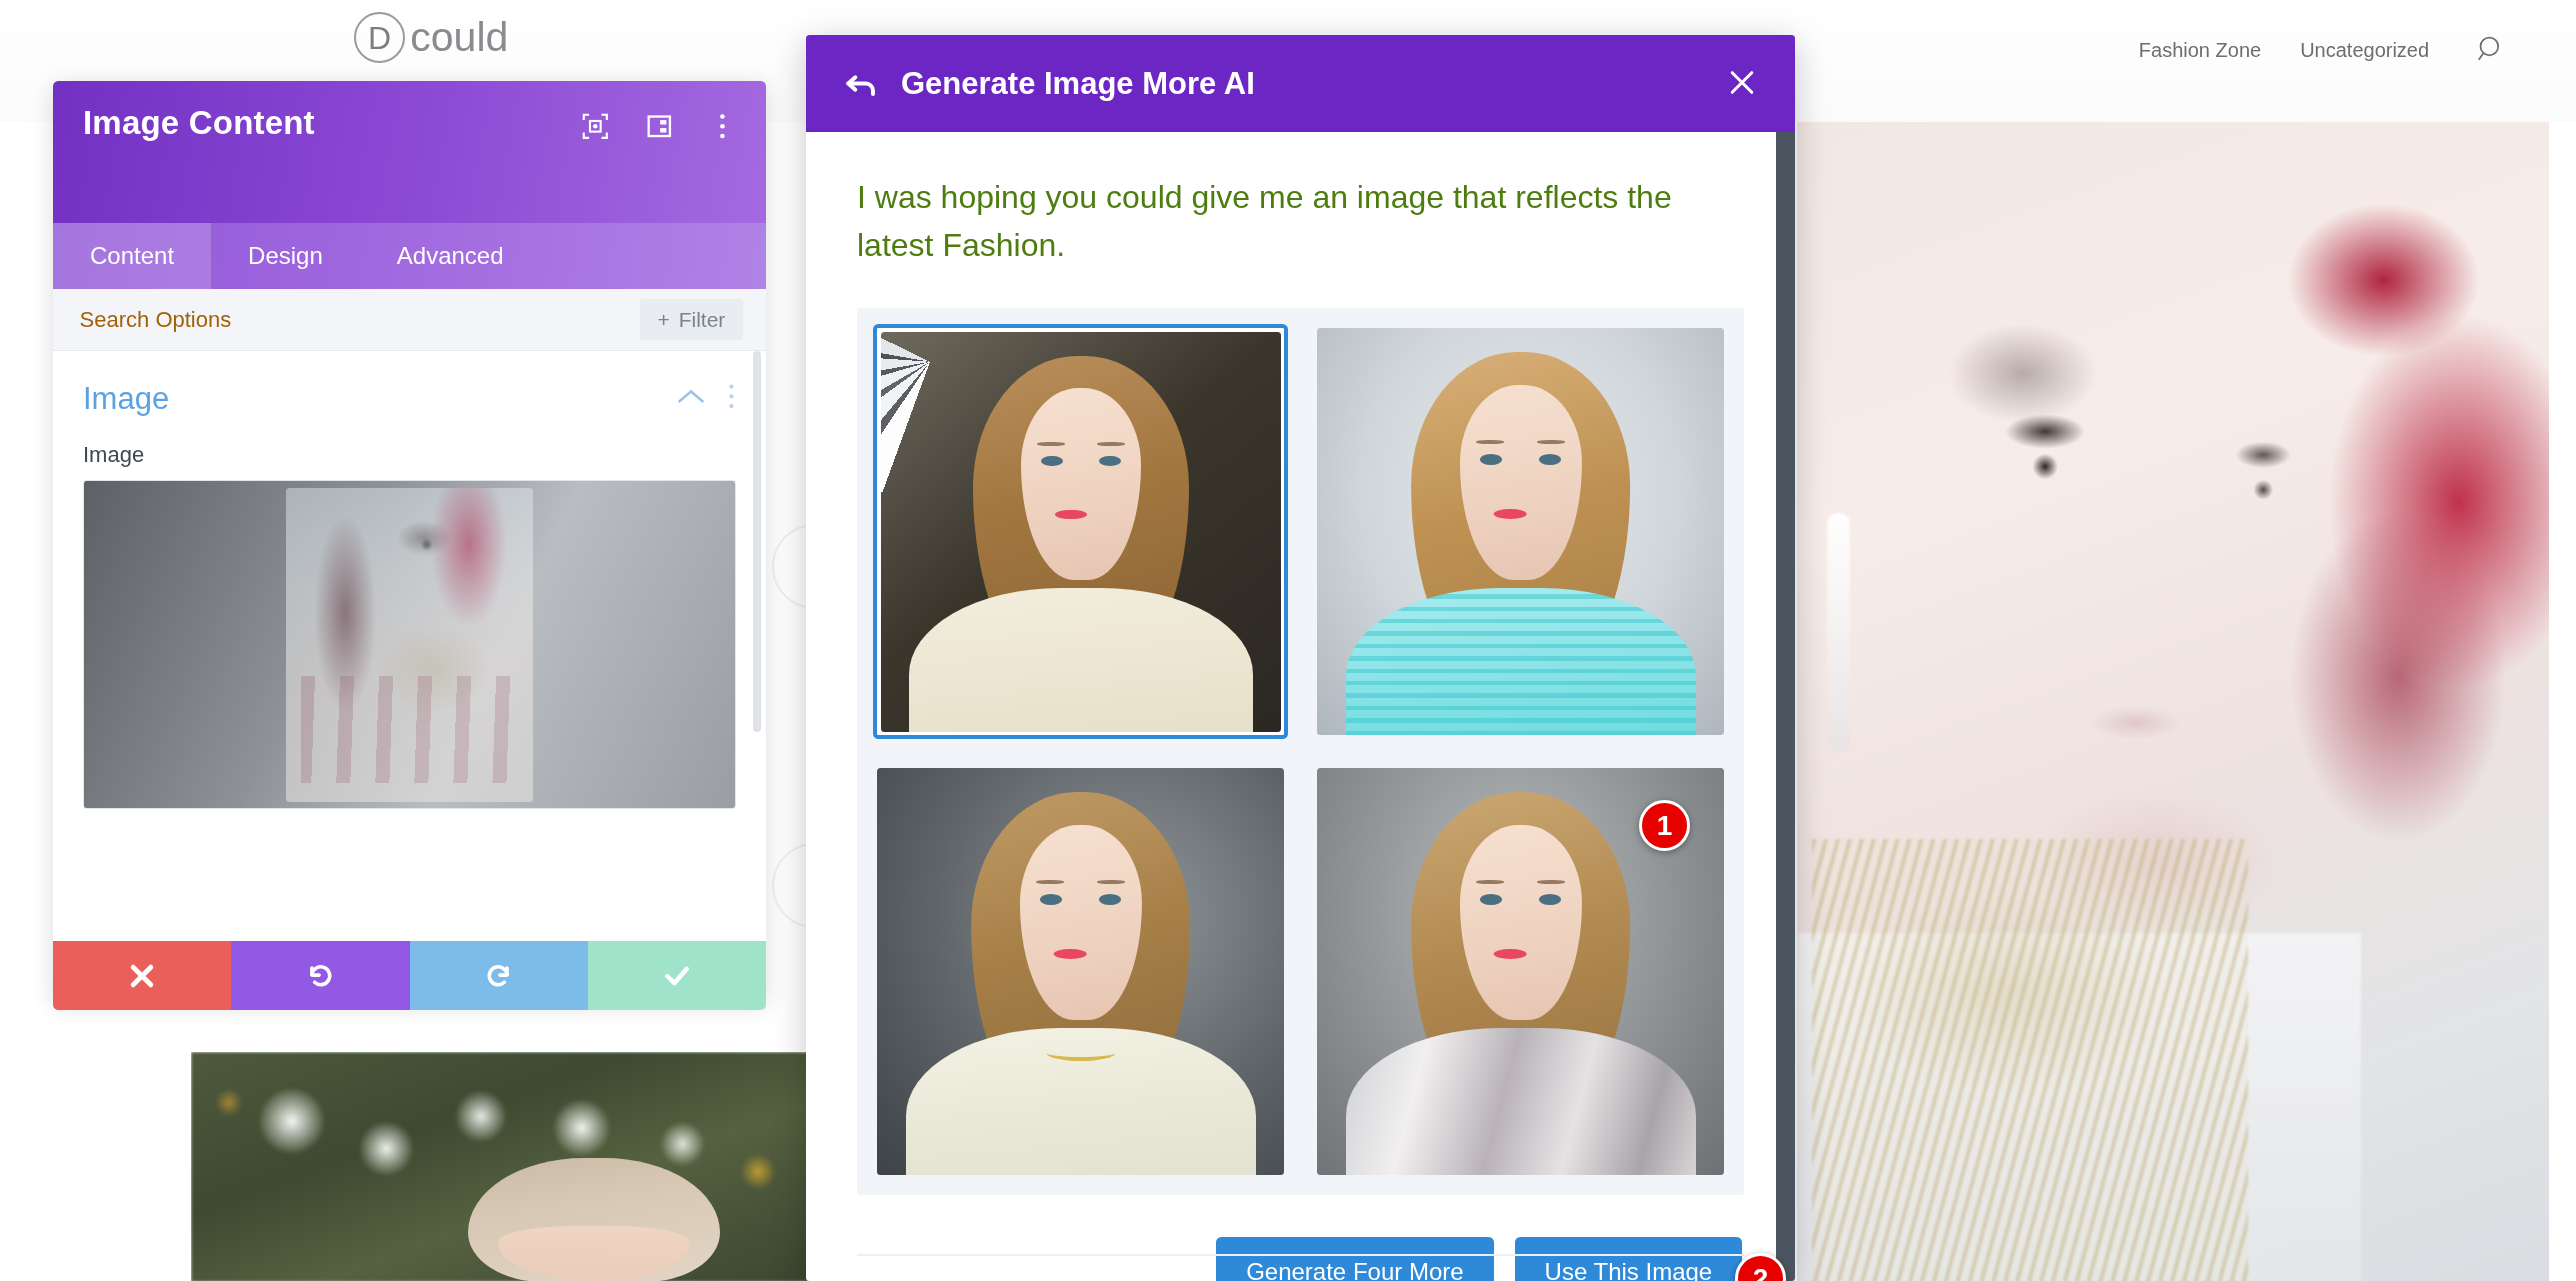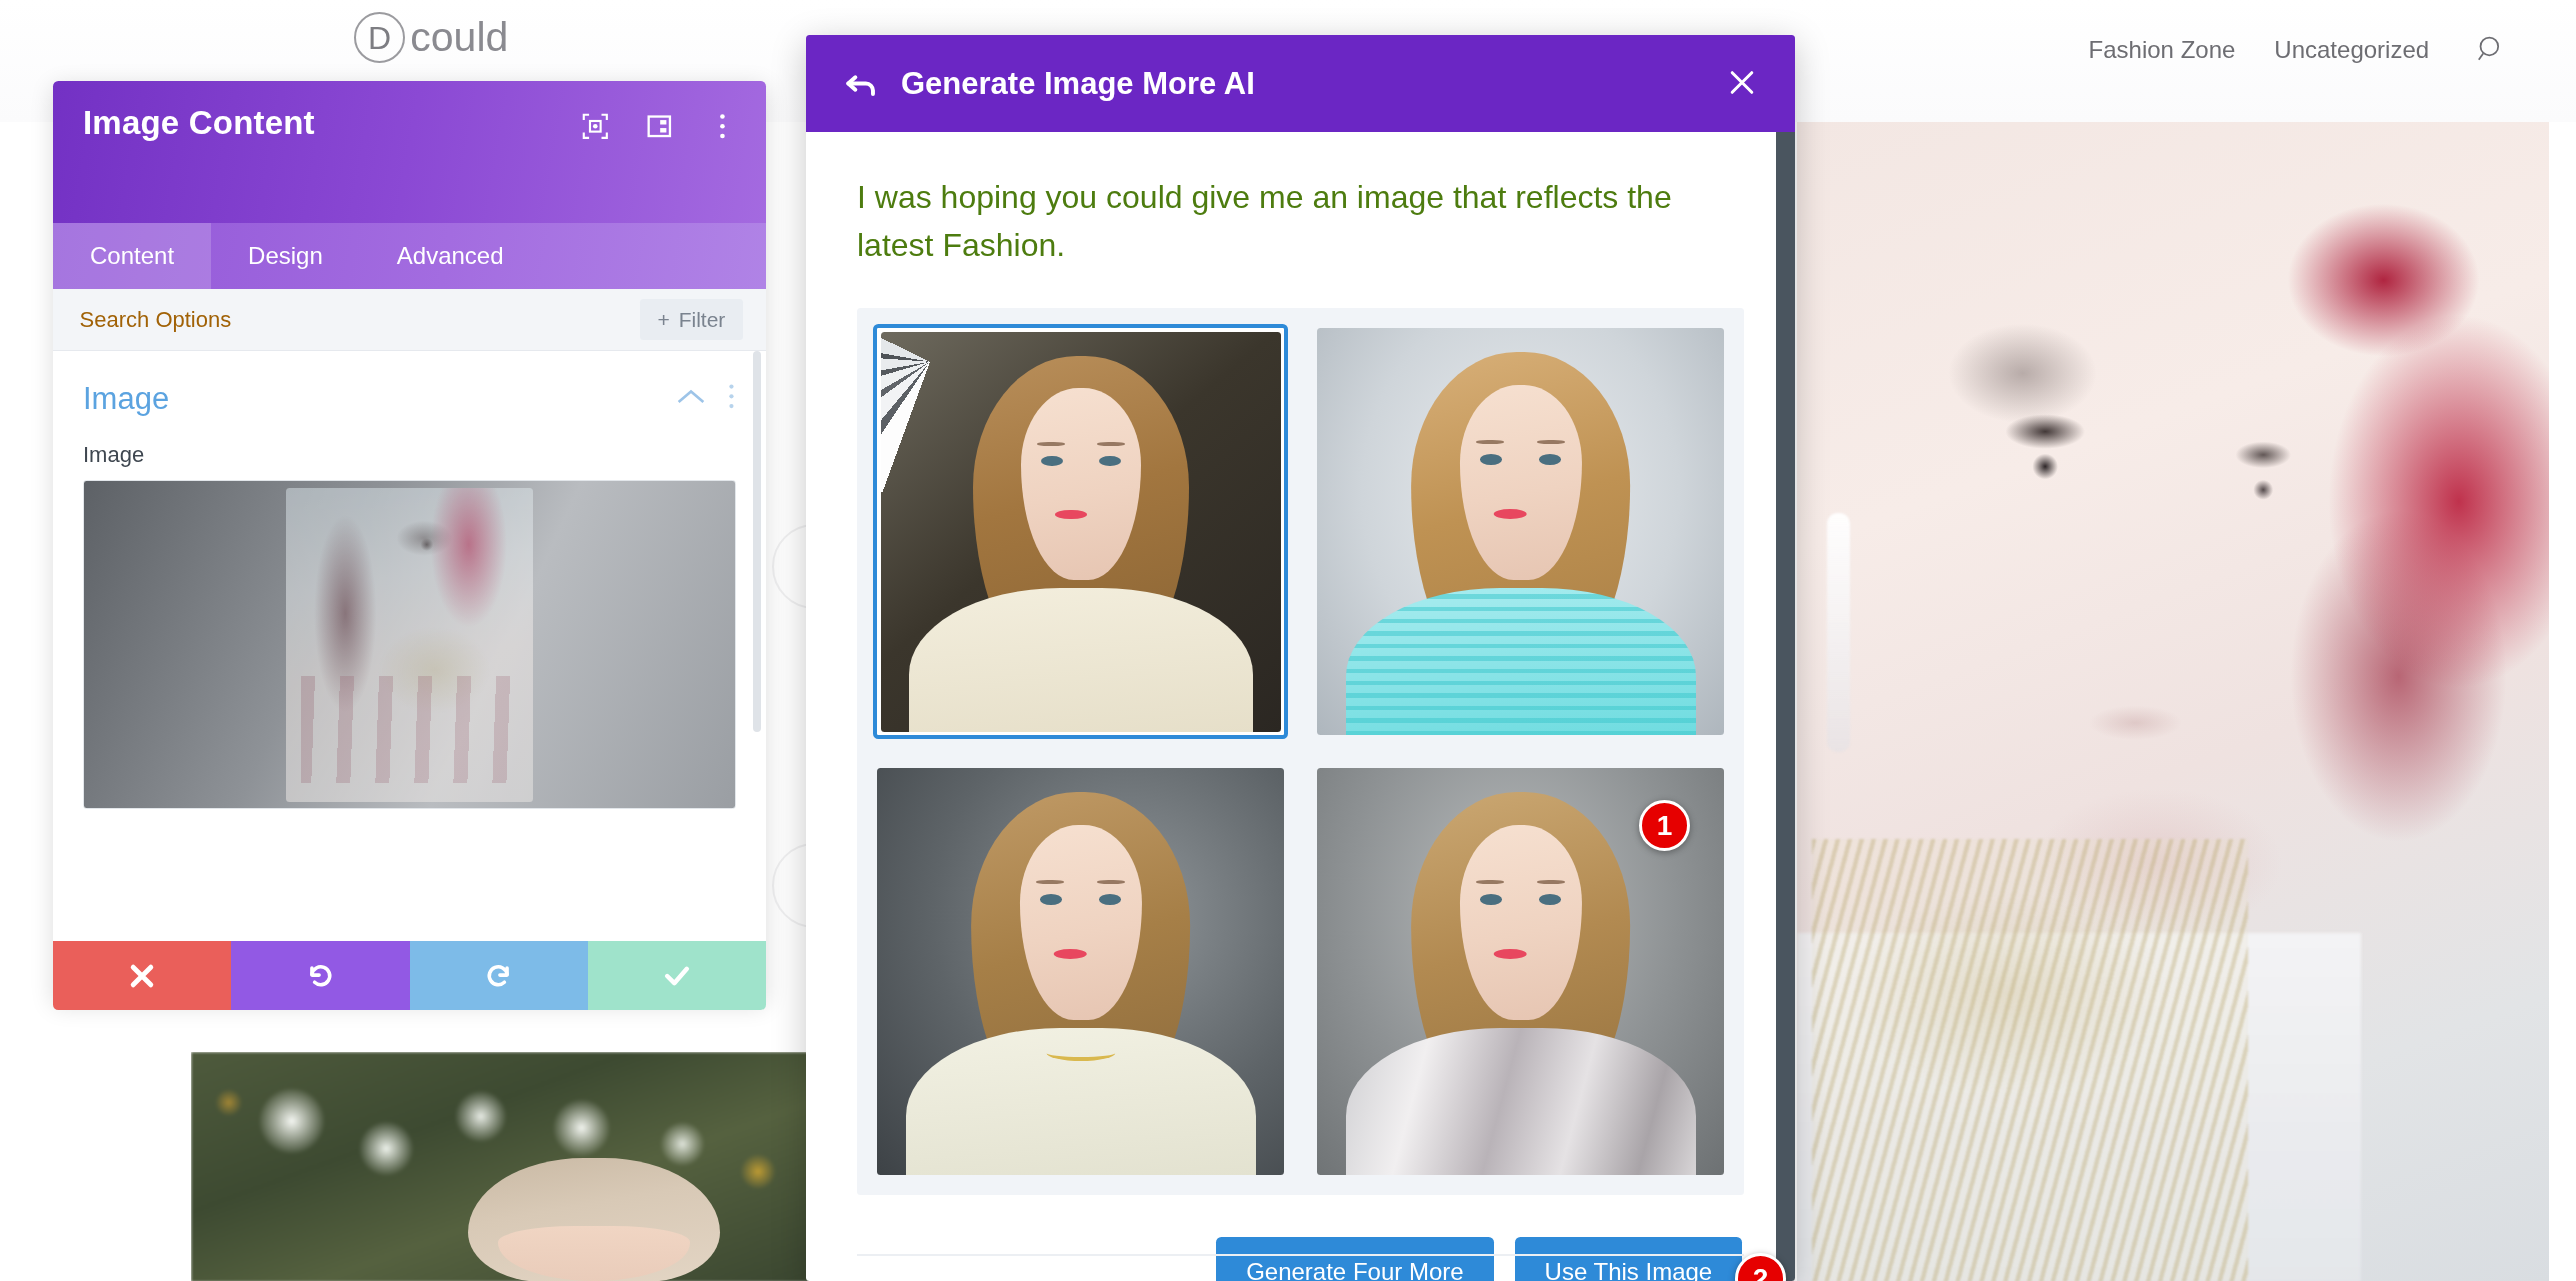--- a/index.html
+++ b/index.html
@@ -30,21 +30,21 @@
   }
   .divi-logo .d-word {
     font-size: 41px; color: #8a8a90; font-weight: 300; letter-spacing: 0px;
     font-family: "Liberation Sans", sans-serif;
   }
   .site-nav {
     position: absolute; right: 69px; top: 35px;
     display: flex; align-items: center; gap: 39px;
   }
   .site-nav a {
-    font-size: 24px; color: #6d6d72; text-decoration: none;
+    font-size: 20px; color: #6d6d72; text-decoration: none;
     font-family: "Liberation Sans", sans-serif; white-space: nowrap;
   }
   .nav-search { width: 30px; height: 30px; position: relative; margin-left: 8.9px; }
   .nav-search svg { display:block; }
 
   
   .hero-right {
     position: absolute; left: 1797px; top: 117px; width: 752px; height: 1165px;
     overflow: hidden; z-index: 2;
   }

